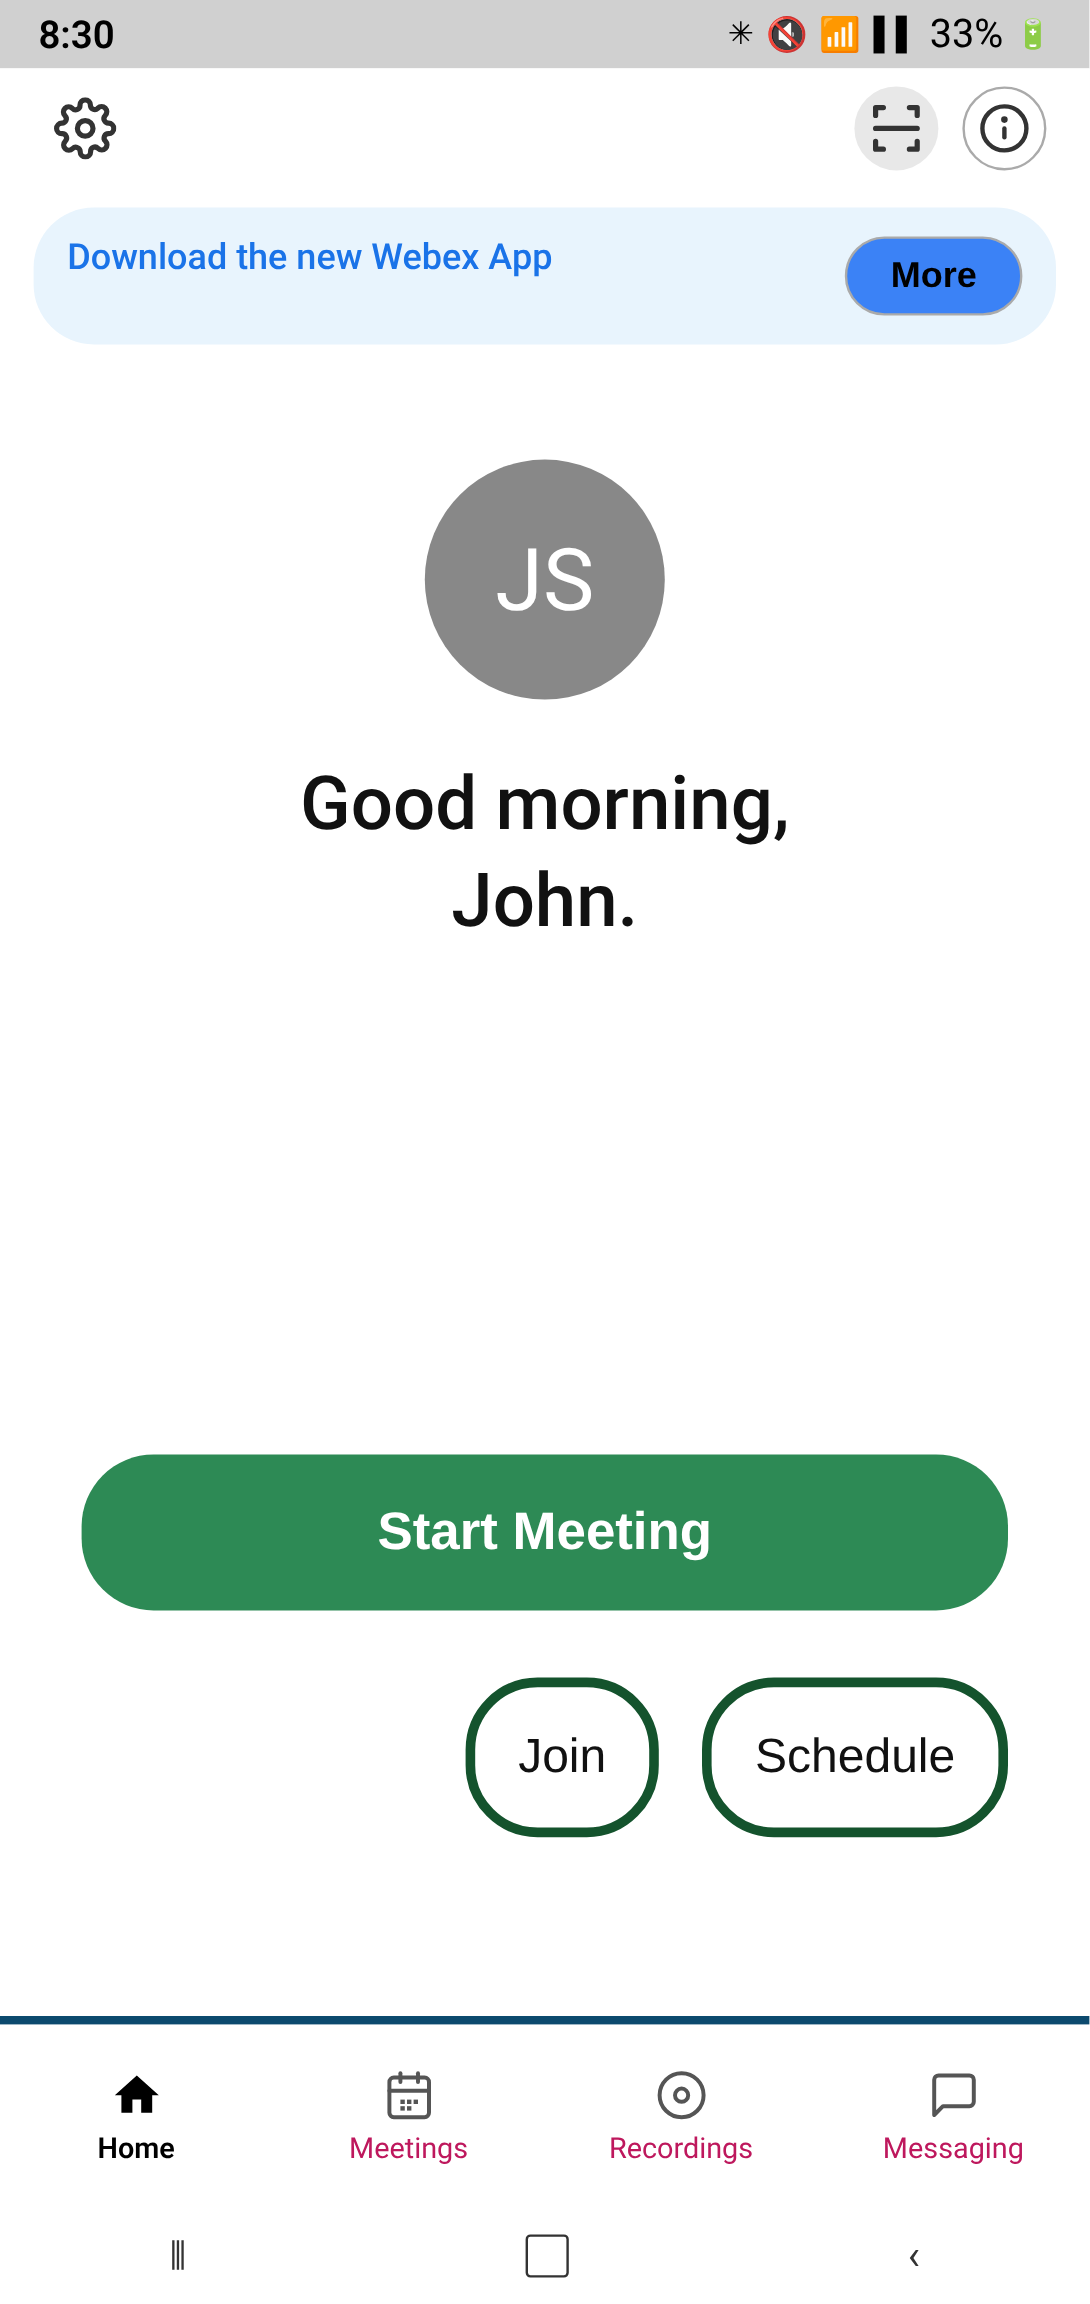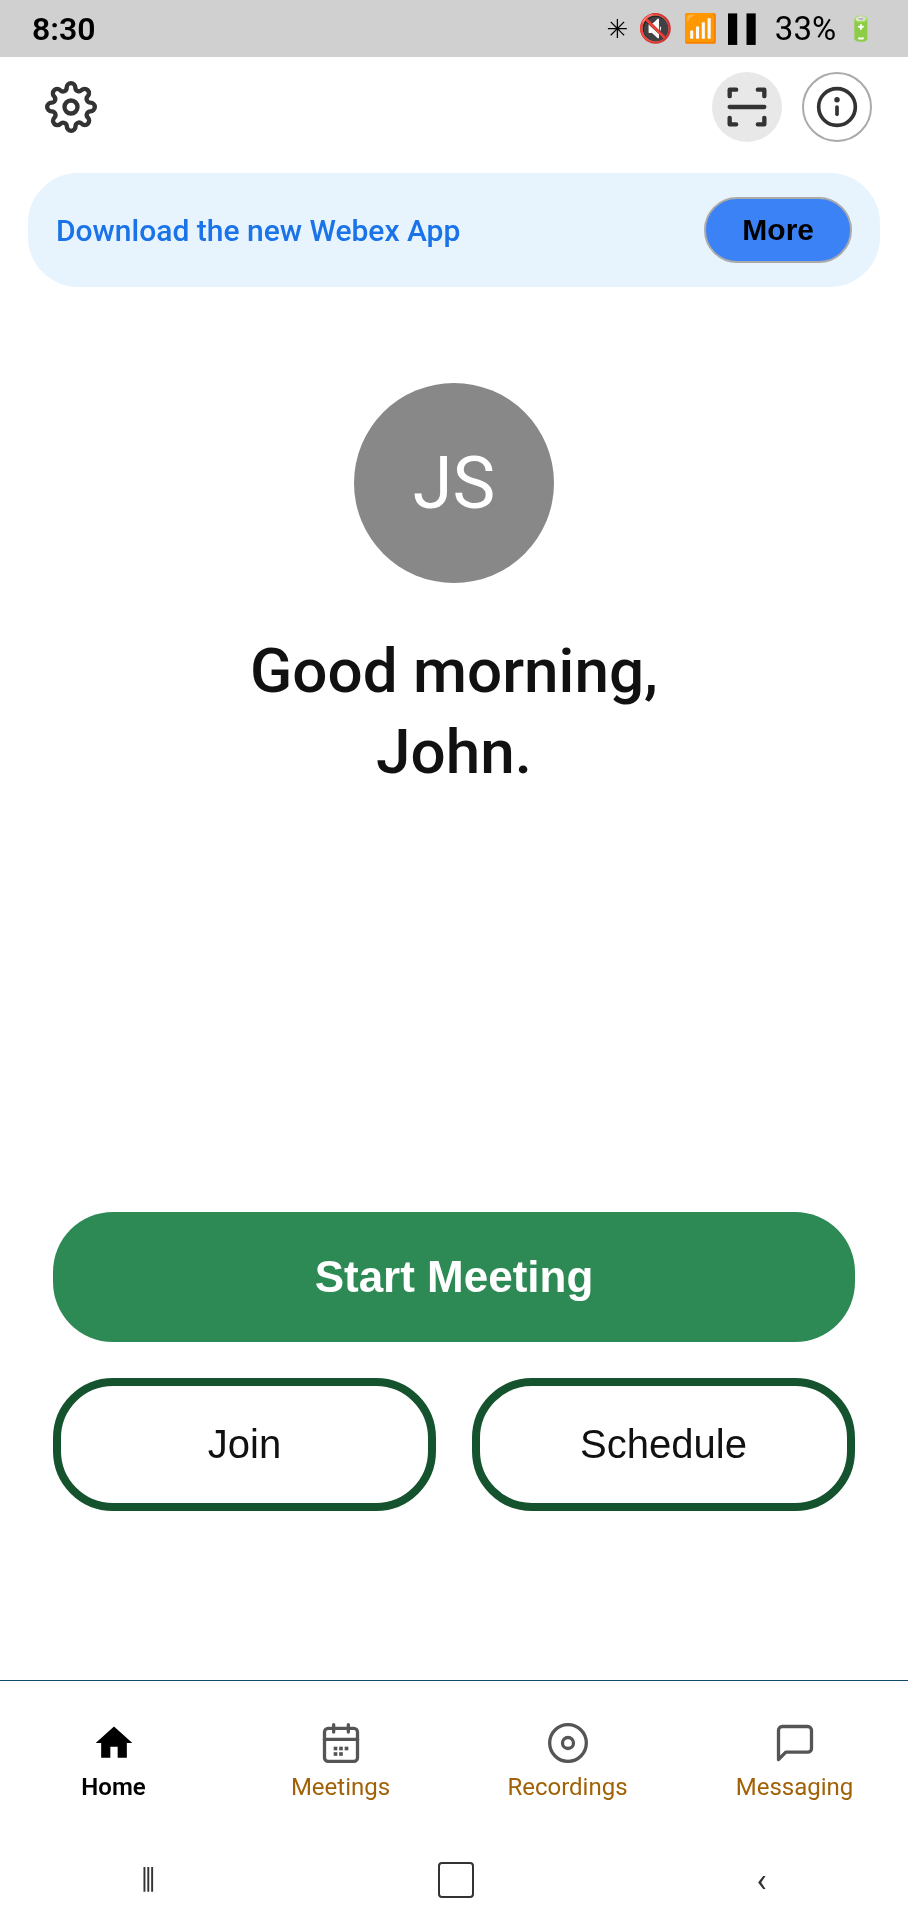--- a/index.html
+++ b/index.html
@@ -81,21 +81,20 @@
     .icon-btn.active-bg {
       background: #e8e8e8;
     }
 
     
     .banner {
       margin: 16px 28px;
       background: #e8f4fd;
       border-radius: 50px;
       display: flex;
-      align-items: center;
       justify-content: space-between;
       padding: 24px 28px;
       flex-shrink: 0;
     }
 
     .banner-text {
       font-size: 30px;
       color: #1a73e8;
       font-weight: 500;
     }
@@ -144,24 +143,25 @@
       font-weight: 500;
       color: #111111;
       text-align: center;
       line-height: 1.3;
       margin-bottom: 420px;
     }
 
     
     .action-buttons {
       width: 100%;
-      padding: 0 53px;
+      padding: 0 68px;
       display: flex;
       flex-direction: column;
-      gap: 36px;
+      gap: 56px;
+      align-items: flex-end;
     }
 
     .btn-start-meeting {
       width: 100%;
       background: #2d8a55;
       color: #ffffff;
       border: none;
       border-radius: 60px;
       padding: 40px;
       font-size: 44px;
@@ -185,21 +185,21 @@
       font-size: 40px;
       font-weight: 500;
       cursor: pointer;
       text-align: center;
     }
 
     
     .bottom-nav {
       height: 160px;
       background: #ffffff;
-      border-top: 1px solid #0c4a6e;
+      border-top: 7px solid #0c4a6e;
       display: flex;
       align-items: center;
       justify-content: flex-start;
       flex-shrink: 0;
     }
 
     .nav-item {
       display: flex;
       flex-direction: column;
       align-items: center;
@@ -212,21 +212,21 @@
       font-size: 44px;
       color: #555;
     }
 
     .nav-icon.active {
       color: #000000;
     }
 
     .nav-label {
       font-size: 24px;
-      color: #a16207;
+      color: #be185d;
     }
 
     .nav-label.active {
       color: #000000;
       font-weight: 600;
     }
 
     
     .android-nav {
       height: 80px;

